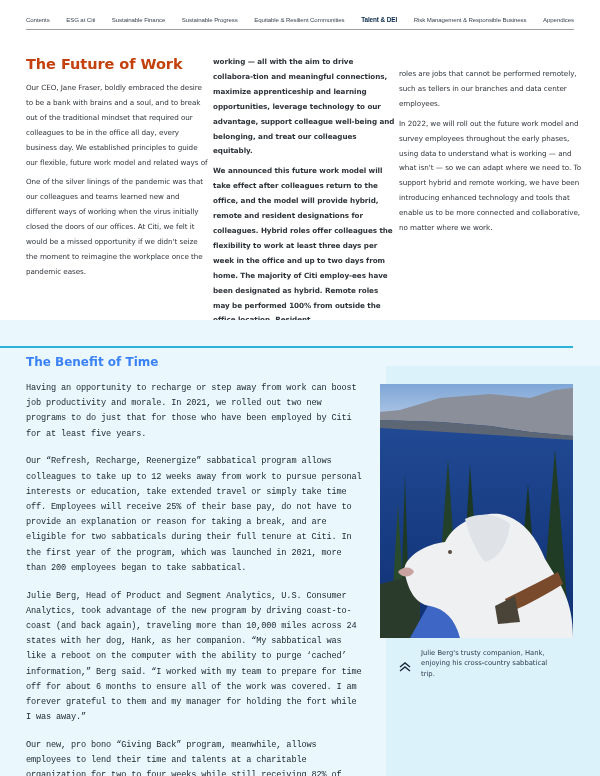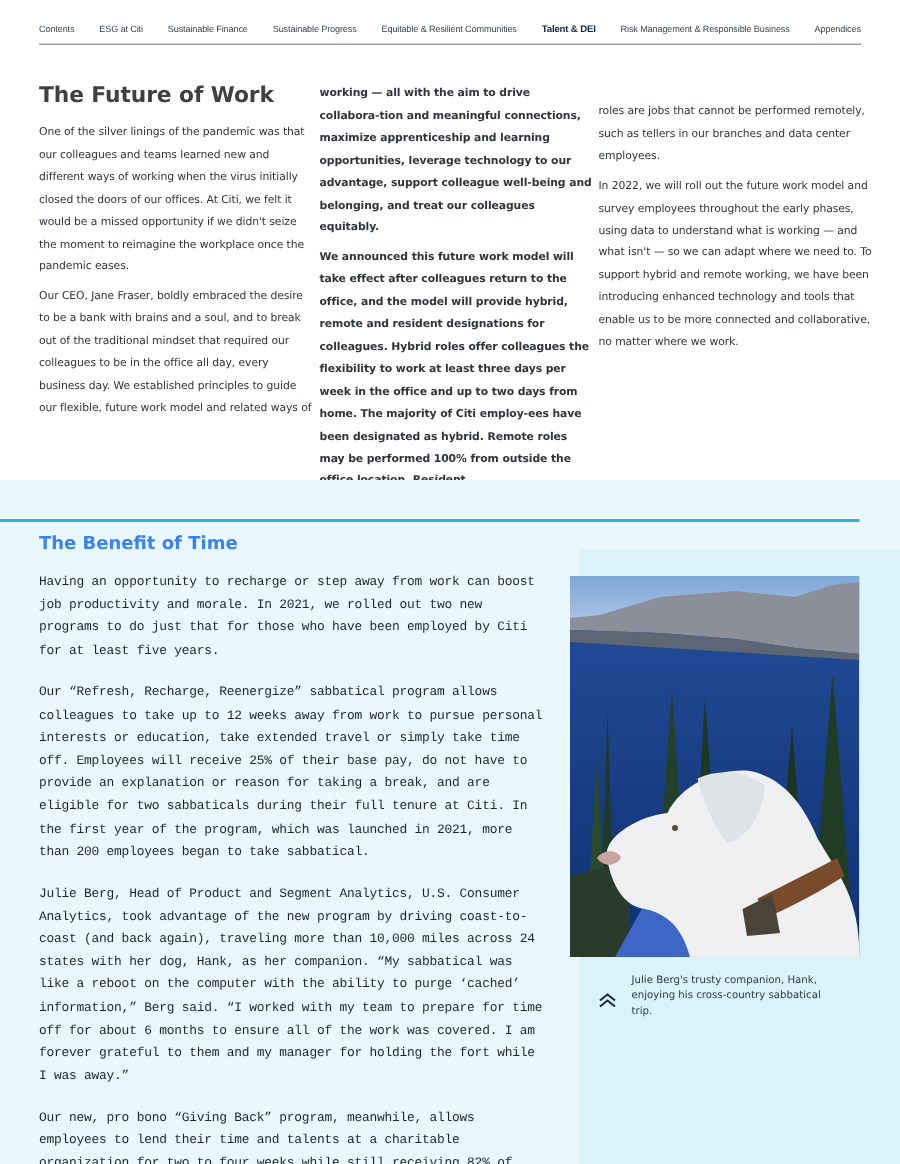--- a/index.html
+++ b/index.html
@@ -10,21 +10,21 @@
     .topnav { position: absolute; left: 26px; top: 14px; width: 548px; height: 16px; display: flex; justify-content: space-between; align-items: center; border-bottom: 1px solid #9aa0a6; padding-bottom: 4px; }
     .topnav a { font-family: "Liberation Sans", sans-serif; font-size: 6.1px; color: #3c4650; text-decoration: none; white-space: nowrap; letter-spacing: -0.1px; }
     .topnav a.active { font-weight: bold; color: #0b2a4a; font-size: 6.4px; }
 
     
     .col { position: absolute; top: 57px; font-size: 7.2px; line-height: 14.9px; color: #2f343a; letter-spacing: -0.05px; }
     .col p { margin-bottom: 5px; }
     .col1 { left: 26px; width: 182px; }
     .col2 { left: 213px; width: 182px; top: 55px; font-weight: bold; }
     .col3 { left: 399px; width: 182px; top: 67px; }
-    .h-future { font-family: "DejaVu Sans", sans-serif; font-weight: bold; font-size: 14.5px; color: #404040; line-height: 18px; margin-bottom: 8px; margin-top: -2px; }
+    .h-future { font-family: "DejaVu Sans", sans-serif; font-weight: bold; font-size: 14.5px; color: #c2410c; line-height: 18px; margin-bottom: 8px; margin-top: -2px; }
 
     
     .benefit-bg { position: absolute; left: 0; top: 320px; width: 600px; height: 456px; background: #eaf8fd; }
     .photo-panel { position: absolute; left: 386px; top: 366px; width: 214px; height: 410px; background: #dcf2fb; }
     .rule { position: absolute; left: 0; top: 346px; width: 573px; height: 2px; background: #2bb2d8; }
     .h-benefit { position: absolute; left: 26px; top: 355px; font-family: "DejaVu Sans", sans-serif; font-weight: bold; font-size: 12px; color: #3b82f6; }
     .benefit-text { position: absolute; left: 26px; top: 381px; width: 340px; font-family: Liberation Mono, monospace; font-size: 8.6px; line-height: 15.2px; color: #1b2430; letter-spacing: -0.15px; font-stretch: condensed; }
     .benefit-text p { margin-bottom: 12.6px; }
 
     .photo { position: absolute; left: 380px; top: 384px; width: 193px; height: 254px; overflow: hidden; }
@@ -47,22 +47,22 @@
   <a>Sustainable Finance</a>
   <a>Sustainable Progress</a>
   <a>Equitable &amp; Resilient Communities</a>
   <a class="active">Talent &amp; DEI</a>
   <a>Risk Management &amp; Responsible Business</a>
   <a>Appendices</a>
 </nav>
 
 <div class="col col1">
   <h1 class="h-future">The Future of Work</h1>
+  <p>Our CEO, Jane Fraser, boldly embraced the desire to be a bank with brains and a soul, and to break out of the traditional mindset that required our colleagues to be in the office all day, every business day. We established principles to guide our flexible, future work model and related ways of</p>
   <p>One of the silver linings of the pandemic was that our colleagues and teams learned new and different ways of working when the virus initially closed the doors of our offices. At Citi, we felt it would be a missed opportunity if we didn't seize the moment to reimagine the workplace once the pandemic eases.</p>
-  <p>Our CEO, Jane Fraser, boldly embraced the desire to be a bank with brains and a soul, and to break out of the traditional mindset that required our colleagues to be in the office all day, every business day. We established principles to guide our flexible, future work model and related ways of</p>
 </div>
 <div class="col col2">
   <p>working — all with the aim to drive collabora-tion and meaningful connections, maximize apprenticeship and learning opportunities, leverage technology to our advantage, support colleague well-being and belonging, and treat our colleagues equitably.</p>
   <p>We announced this future work model will take effect after colleagues return to the office, and the model will provide hybrid, remote and resident designations for colleagues. Hybrid roles offer colleagues the flexibility to work at least three days per week in the office and up to two days from home. The majority of Citi employ-ees have been designated as hybrid. Remote roles may be performed 100% from outside the office location. Resident</p>
 </div>
 <div class="col col3">
   <p>roles are jobs that cannot be performed remotely, such as tellers in our branches and data center employees.</p>
   <p>In 2022, we will roll out the future work model and survey employees throughout the early phases, using data to understand what is working — and what isn't — so we can adapt where we need to. To support hybrid and remote working, we have been introducing enhanced technology and tools that enable us to be more connected and collaborative, no matter where we work.</p>
 </div>
 

